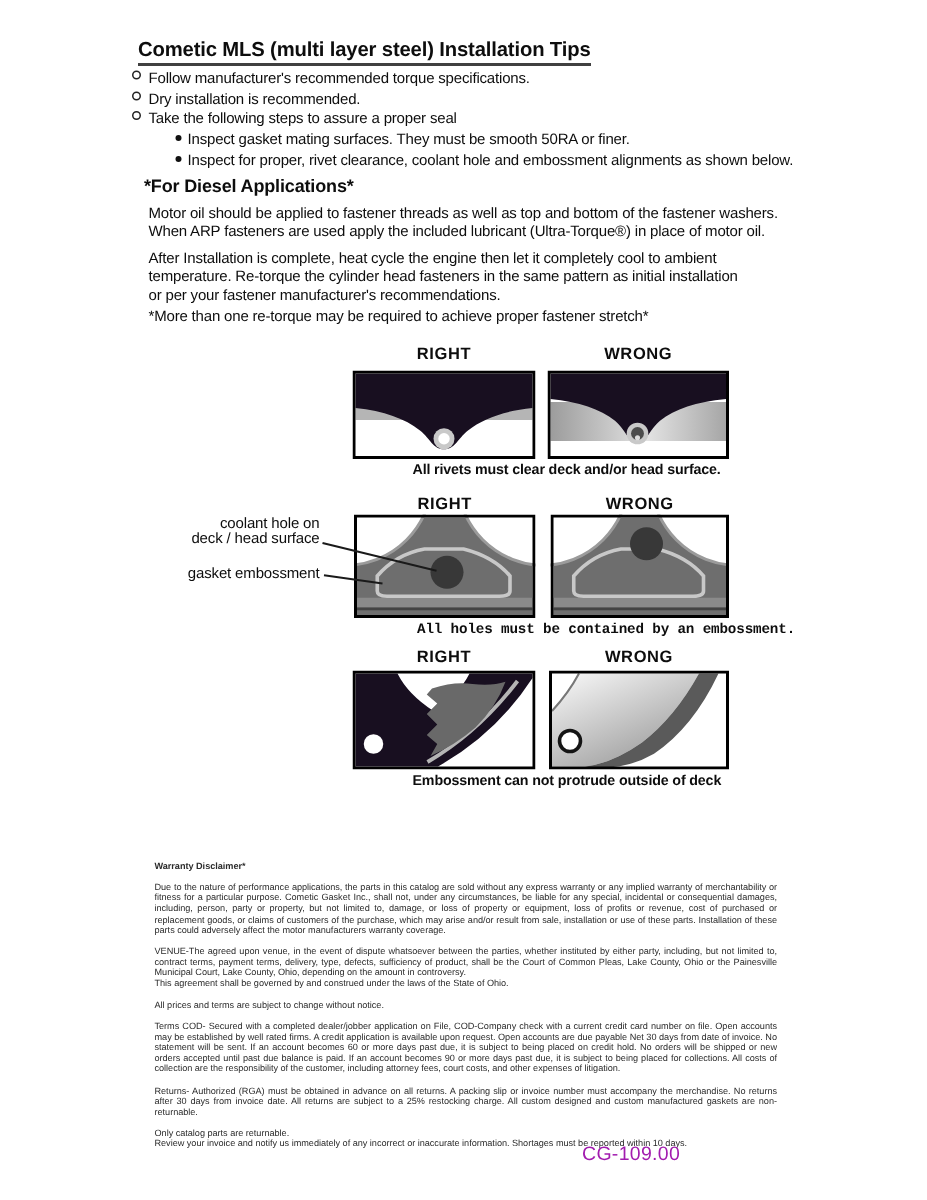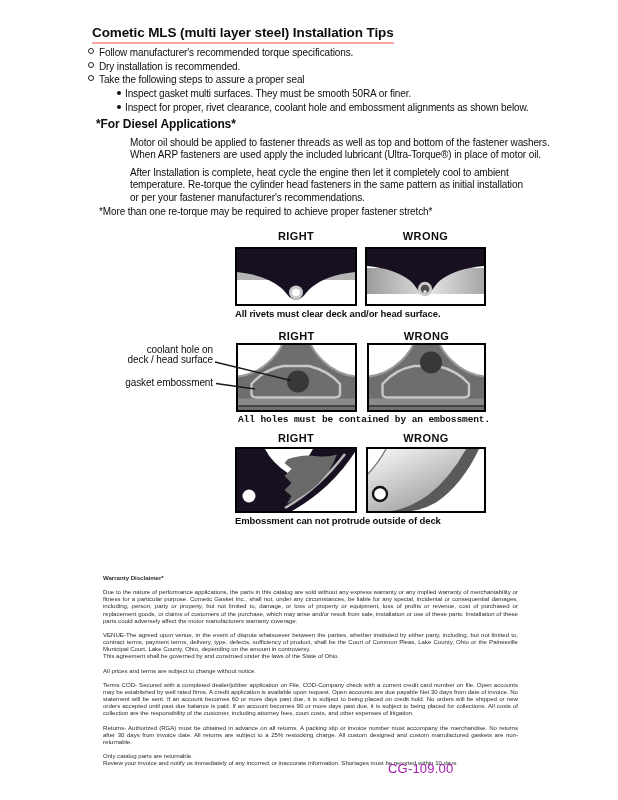--- a/index.html
+++ b/index.html
@@ -2,60 +2,60 @@
 <html><head>
 <meta charset="utf-8">
 <style>
   html,body{margin:0;padding:0;}
   body{width:618px;height:800px;background:#ffffff;position:relative;overflow:hidden;
        font-family:"Liberation Sans", sans-serif;color:#0d0d0d;}
   .abs{position:absolute;}
   svg{overflow:hidden;display:block;}
 
   .title{left:92px;top:25px;font-size:13.5px;font-weight:bold;letter-spacing:-.1px;
-         border-bottom:2px solid #fca5a5;padding-bottom:2px;display:inline-block;}
+         border-bottom:2px solid #404040;padding-bottom:2px;display:inline-block;}
 
   .bullets{left:88px;top:46px;font-size:10px;letter-spacing:-.12px;line-height:13.7px;}
   .b{white-space:nowrap;}
   .b.sub{padding-left:29px;}
   .mk-o{display:inline-block;width:4px;height:4px;border:1px solid #222;border-radius:50%;
         margin-right:5px;vertical-align:2px;}
   .mk-f{display:inline-block;width:4px;height:4px;background:#111;border-radius:50%;
         margin-right:4px;vertical-align:2px;}
 
   .diesel-h{left:96px;top:117px;font-size:12px;font-weight:bold;letter-spacing:-.1px;}
   .para{font-size:10px;letter-spacing:-.12px;line-height:12.4px;}
-  .para .line{white-space:nowrap;margin-left:31px;}
+  .para .line{white-space:nowrap;}
   .p1{left:99px;top:137px;}
   .p2{left:99px;top:167px;}
   .note{left:99px;top:206px;font-size:10px;letter-spacing:-.12px;white-space:nowrap;}
 
   .dlabel{font-size:11px;font-weight:bold;letter-spacing:.4px;text-align:center;}
-  .dcap{font-size:9.5px;font-weight:bold;letter-spacing:-.1px;white-space:nowrap;line-height:10.5px;}
+  .dcap{font-size:9.5px;font-weight:bold;letter-spacing:-.1px;white-space:nowrap;line-height:10.5px;margin-left:40px;}
   .ann{font-size:10px;letter-spacing:-.1px;text-align:right;left:111px;width:102px;white-space:nowrap;}
 
   .legal{left:103px;top:574px;width:415px;font-size:6.1px;line-height:7.15px;
          letter-spacing:-.02px;color:#2b2b2b;text-align:justify;}
   .legal .lh{font-weight:bold;margin:0 0 7px 0;}
   .legal p{margin:0 0 7px 0;}
   .legal p.tight{margin-bottom:0;}
 
   .pagenum{left:388px;top:761px;font-size:13px;color:#a21caf;letter-spacing:.2px;}
   .overlay{left:0;top:0;pointer-events:none;}
 </style>
 </head>
 <body>
 
 <div class="abs title">Cometic MLS (multi layer steel) Installation Tips</div>
 
 <div class="abs bullets">
   <div class="b"><span class="mk-o"></span><span>Follow manufacturer's recommended torque specifications.</span></div>
   <div class="b"><span class="mk-o"></span><span>Dry installation is recommended.</span></div>
   <div class="b"><span class="mk-o"></span><span>Take the following steps to assure a proper seal</span></div>
-  <div class="b sub"><span class="mk-f"></span><span>Inspect gasket multi surfaces.  They must be smooth 50RA or finer.</span></div>
+  <div class="b sub"><span class="mk-f"></span><span>Inspect gasket mating surfaces.  They must be smooth 50RA or finer.</span></div>
   <div class="b sub"><span class="mk-f"></span><span>Inspect for proper, rivet clearance, coolant hole and embossment alignments as shown below.</span></div>
 </div>
 
 <div class="abs diesel-h">*For Diesel Applications*</div>
 
 <div class="abs para p1">
   <div class="line">Motor oil should be applied to fastener threads as well as top and bottom of the fastener washers.</div>
   <div class="line">When ARP fasteners are used apply the included lubricant (Ultra-Torque®) in place of motor oil.</div>
 </div>
 

